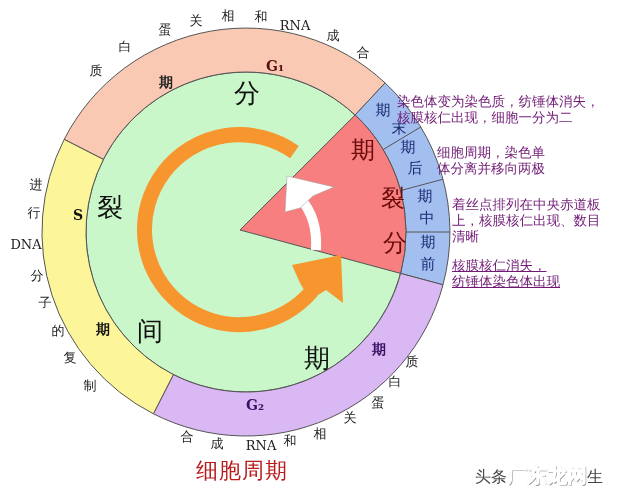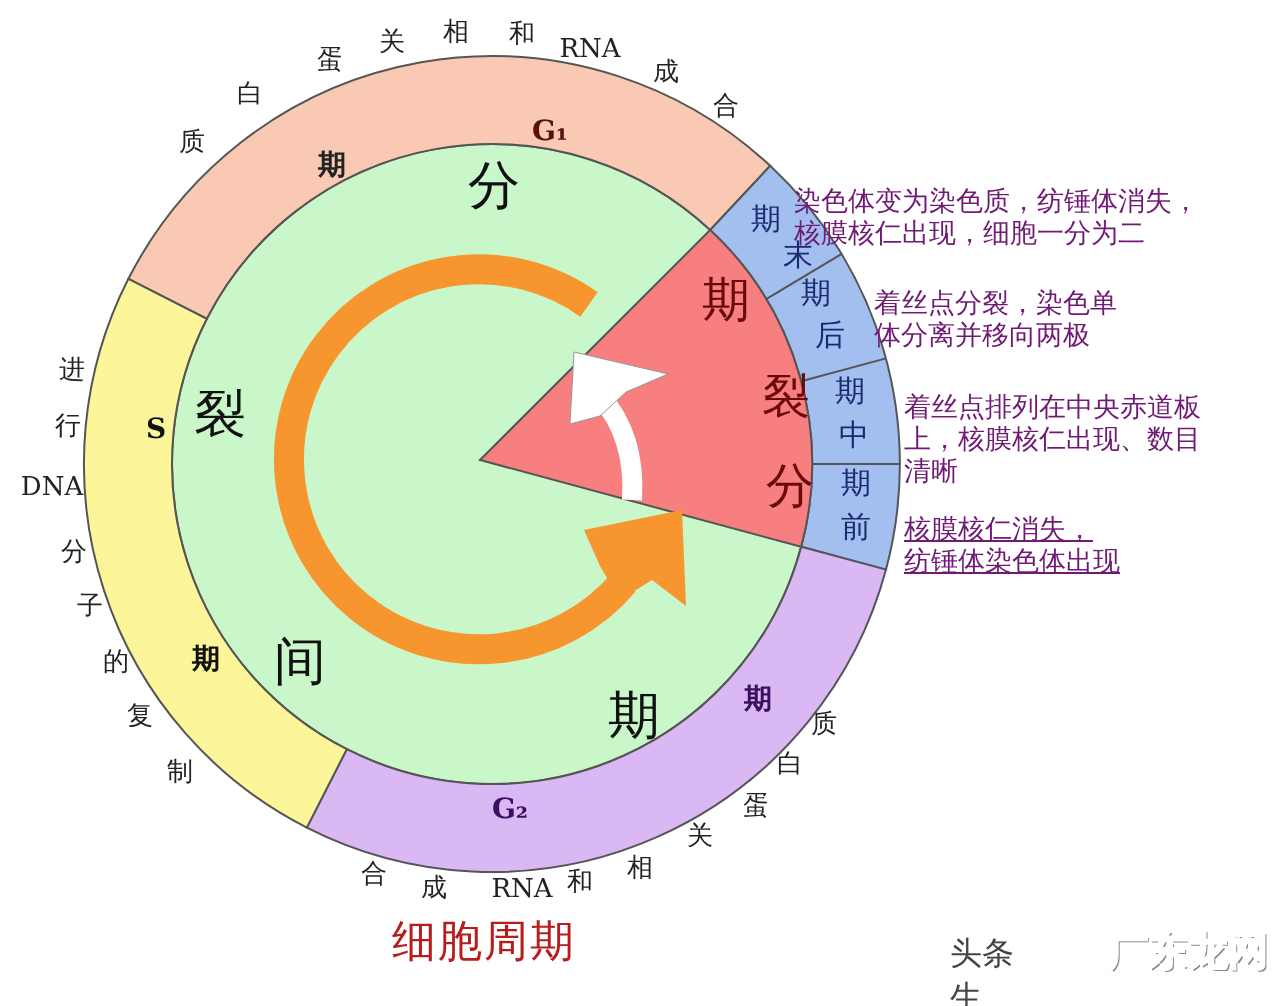--- a/index.html
+++ b/index.html
@@ -6,21 +6,21 @@
   body { width: 640px; height: 503px; position: relative; overflow: hidden;
          font-family: "DejaVu Serif", "Liberation Serif", serif; }
   svg { position: absolute; left: 0; top: 0; }
   .note { position: absolute; font-family: "DejaVu Sans", "Liberation Sans", sans-serif;
           font-size: 13.5px; line-height: 16px; color: #701a75; white-space: pre; margin-top: 13px; }
   .title { position: absolute; left: 196px; top: 456px; font-size: 22px; color: #b91c1c;
            font-family: "DejaVu Sans", "Liberation Sans", sans-serif; letter-spacing: 1px; }
   .wm { position: absolute; left: 475px; top: 462px; font-size: 16px; color: #444;
         font-family: "DejaVu Sans", "Liberation Sans", sans-serif; }
   .wm b { font-size: 20px; color: #111; font-weight: bold; -webkit-text-stroke: 1px #fff;
-          text-shadow: 1px 1px 0 #888; margin-left: 47px; }
+          text-shadow: 1px 1px 0 #888; }
 </style>
 </head>
 <body>
 
 <svg width="640" height="503" viewBox="0 0 640 503">
 
   <circle cx="246" cy="232" r="160" fill="#c9f7c9" stroke="#555" stroke-width="1"></circle>
 
   <path fill="#f9c9b4" stroke="#555" stroke-width="1" d="M64.2,139.4 A204,204 0 0 1 385.1,82.9 L355.1,115.0 A160,160 0 0 0 103.4,159.4 Z"></path>
 
@@ -88,21 +88,21 @@
     <div style="position: absolute; left: 110px; top: 207px; transform: translate(-50%, -50%); font-size: 26px; color: rgb(17, 17, 17); font-weight: normal; white-space: nowrap; font-family: &quot;DejaVu Serif&quot;, &quot;Liberation Serif&quot;, serif;">裂</div>
     <div style="position: absolute; left: 150px; top: 331px; transform: translate(-50%, -50%); font-size: 26px; color: rgb(17, 17, 17); font-weight: normal; white-space: nowrap; font-family: &quot;DejaVu Serif&quot;, &quot;Liberation Serif&quot;, serif;">间</div>
     <div style="position: absolute; left: 317px; top: 358px; transform: translate(-50%, -50%); font-size: 26px; color: rgb(17, 17, 17); font-weight: normal; white-space: nowrap; font-family: &quot;DejaVu Serif&quot;, &quot;Liberation Serif&quot;, serif;">期</div>
     <div style="position: absolute; left: 363px; top: 150px; transform: translate(-50%, -50%); font-size: 24px; color: rgb(106, 10, 10); font-weight: normal; white-space: nowrap; font-family: &quot;DejaVu Serif&quot;, &quot;Liberation Serif&quot;, serif;">期</div>
     <div style="position: absolute; left: 393px; top: 198px; transform: translate(-50%, -50%); font-size: 24px; color: rgb(106, 10, 10); font-weight: normal; white-space: nowrap; font-family: &quot;DejaVu Serif&quot;, &quot;Liberation Serif&quot;, serif;">裂</div>
     <div style="position: absolute; left: 395px; top: 243px; transform: translate(-50%, -50%); font-size: 24px; color: rgb(106, 10, 10); font-weight: normal; white-space: nowrap; font-family: &quot;DejaVu Serif&quot;, &quot;Liberation Serif&quot;, serif;">分</div>
   </div>
 
 <div class="note" style="left:397px;top:80px;">染色体变为染色质，纺锤体消失，
 核膜核仁出现，细胞一分为二</div>
-<div class="note" style="left:437px;top:131px;">着丝点分裂，染色单
+<div class="note" style="left:437px;top:131px;">细胞周期，染色单
 体分离并移向两极</div>
 <div class="note" style="left:452px;top:183px;">着丝点排列在中央赤道板
 上，核膜核仁出现、数目
 清晰</div>
 <div class="note" style="left:452px;top:244px;text-decoration:underline;">核膜核仁消失，
 纺锤体染色体出现</div>
 
 <div class="title">细胞周期</div>
 
 <div class="wm">

